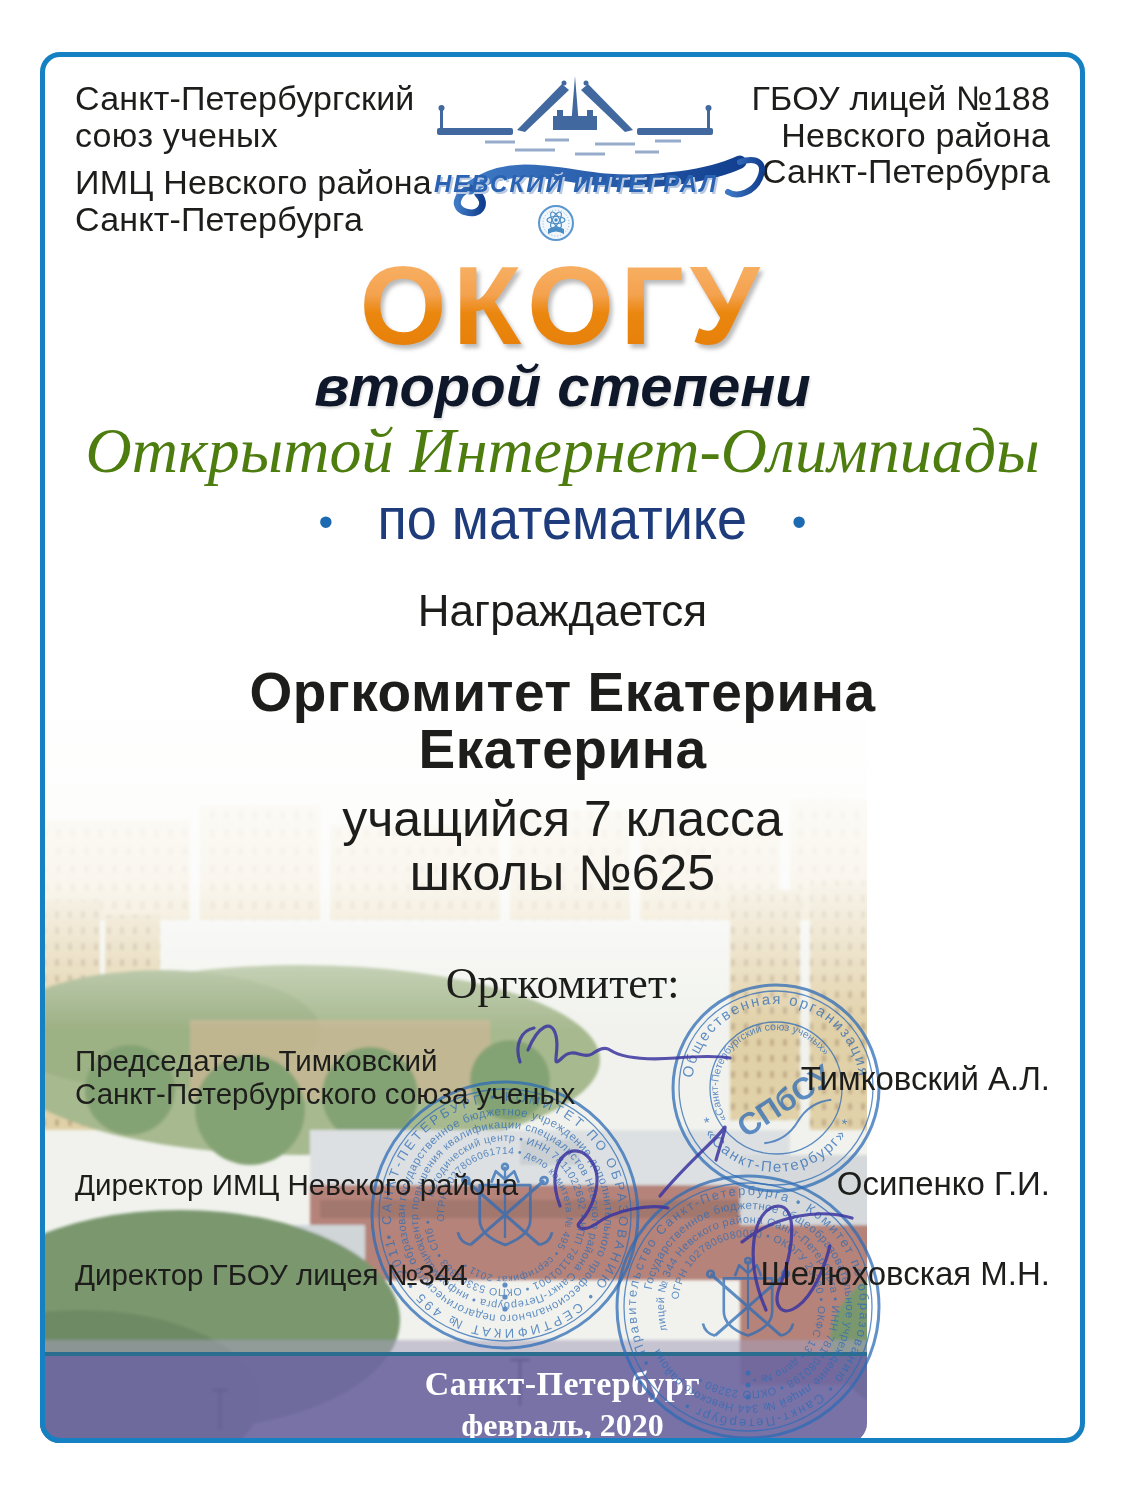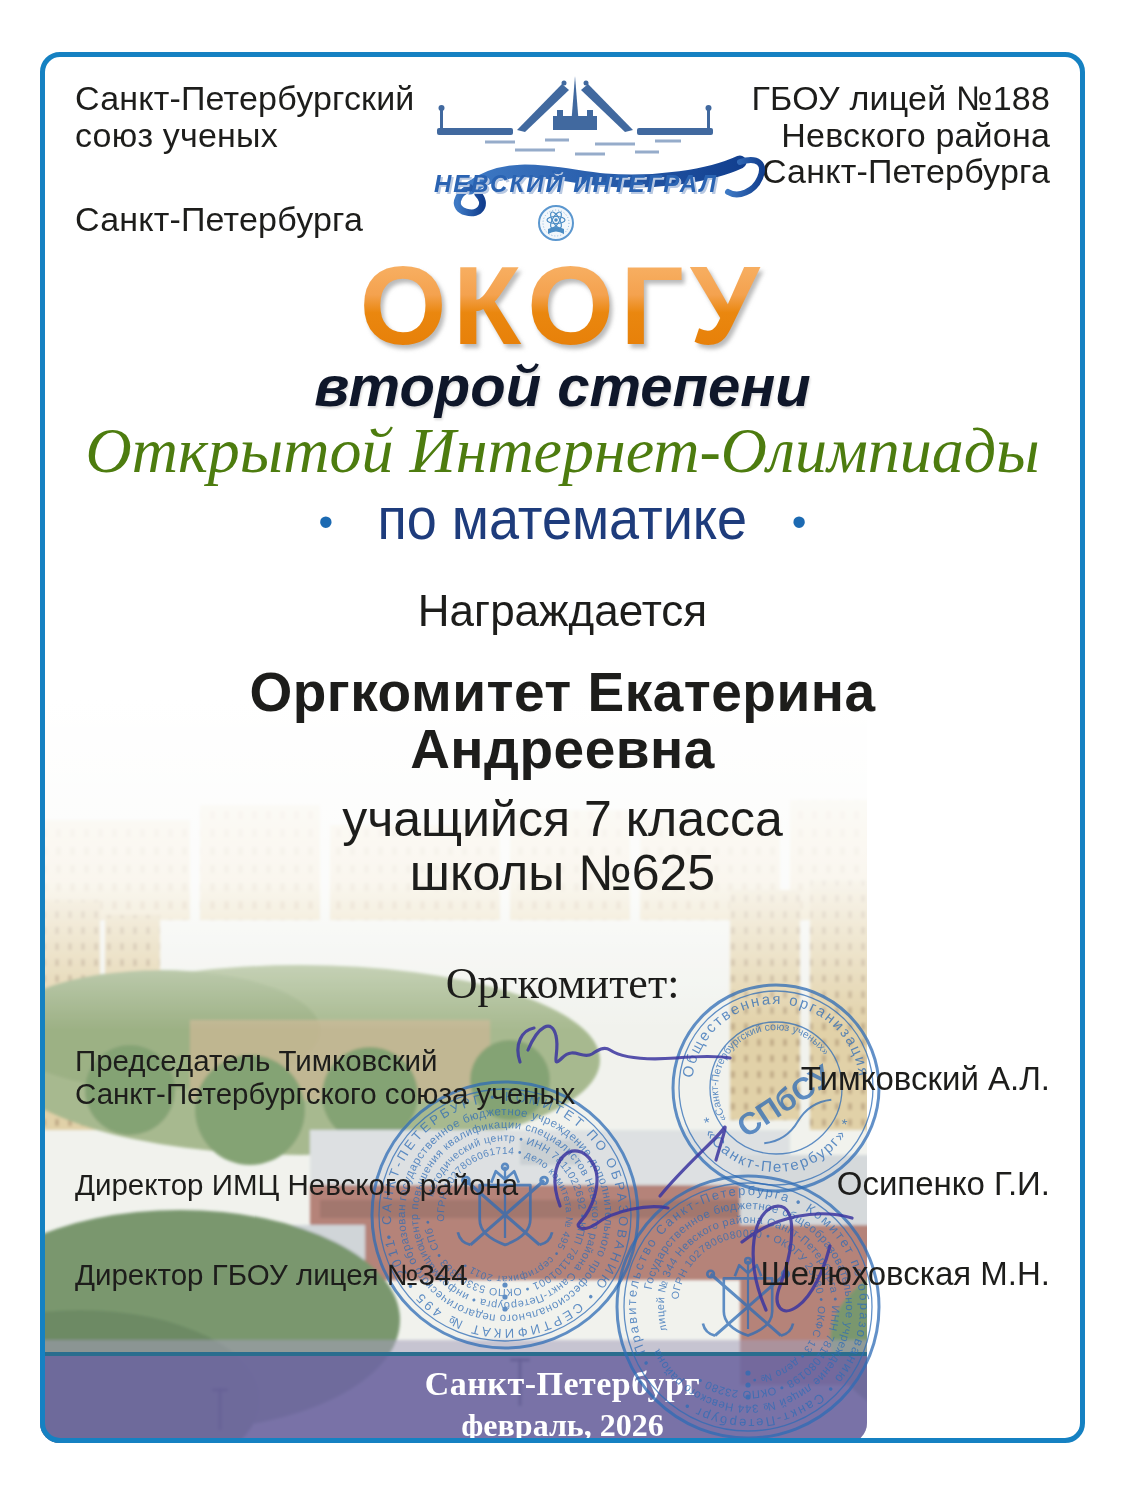--- a/index.html
+++ b/index.html
@@ -129,21 +129,21 @@
           <path d="M480,658 v48 M470,660 h20" fill="none"></path>
           <path d="M180,688 v42 M172,690 h16" fill="none"></path>
         </g>
       </g>
       <rect x="0" y="0" width="1045" height="330" fill="url(#fade)"></rect>
       <rect width="1045" height="743" fill="#ffffff" opacity=".18"></rect>
     </svg>
 
     <div class="abs band">
       <div class="city serif">Санкт-Петербург</div>
-      <div class="date serif">февраль, 2026</div>
+      <div class="date serif">февраль, 2020</div>
     </div>
   </div>
 
   <svg class="abs overlay" viewBox="0 0 1125 1500" width="1125" height="1500">
     <defs>
       <path id="atop84" d="M -84,0 A 84,84 0 0 1 84,0"></path>
       <path id="abot84" d="M -84,0 A 84,84 0 0 0 84,0"></path>
       <path id="atop58" d="M -58,0 A 58,58 0 0 1 58,0"></path>
       <path id="c114" d="M -114,0 A 114,114 0 1 1 114,0 A 114,114 0 1 1 -114,0"></path>
       <path id="c100" d="M -100,0 A 100,100 0 1 1 100,0 A 100,100 0 1 1 -100,0"></path>
@@ -236,21 +236,21 @@
       <path d="M766,1310 C744,1260 752,1208 778,1206 C798,1206 794,1248 780,1286 C772,1306 782,1318 798,1306 C812,1296 824,1270 830,1246 M742,1242 C774,1216 818,1208 852,1218"></path>
     </g>
   </svg>
 
   <div class="abs hdr hdr-left z60">
     <p>
       <span>Санкт-Петербургский</span><br>
       <span>союз ученых</span>
     </p>
     <p>
-      <br>
+      <span>ИМЦ Невского района</span><br>
       <span>Санкт-Петербурга</span>
     </p>
   </div>
   <div class="abs hdr hdr-right z60">
     <span>ГБОУ лицей №188</span><br>
     <span>Невского района</span><br>
     <span>Санкт-Петербурга</span>
   </div>
 
   <svg class="abs logo" viewBox="0 0 390 190" width="390" height="190">
@@ -303,21 +303,21 @@
   <div class="abs ctr degree z60">второй степени</div>
   <div class="abs ctr event1 serif z60">Открытой Интернет-Олимпиады</div>
   <div class="abs ctr event2 z60">
     <span class="dot">•</span>
     <span class="txt">по математике</span>
     <span class="dot">•</span>
   </div>
 
   <div class="abs ctr award-label z60">Награждается</div>
   <div class="abs ctr name name1 z60">Оргкомитет Екатерина</div>
-  <div class="abs ctr name name2 z60">Андреевна</div>
+  <div class="abs ctr name name2 z60">Екатерина</div>
   <div class="abs ctr desc desc1 z60">учащийся 7 класса</div>
   <div class="abs ctr desc desc2 z60">школы №625</div>
 
   <div class="abs ctr committee serif z60">Оргкомитет:</div>
 
   <div class="abs role r1role z60">
     <span>Председатель Тимковский</span><br>
     <span>Санкт-Петербургского союза ученых</span>
   </div>
   <div class="abs sname r1name z60">Тимковский А.Л.</div>

